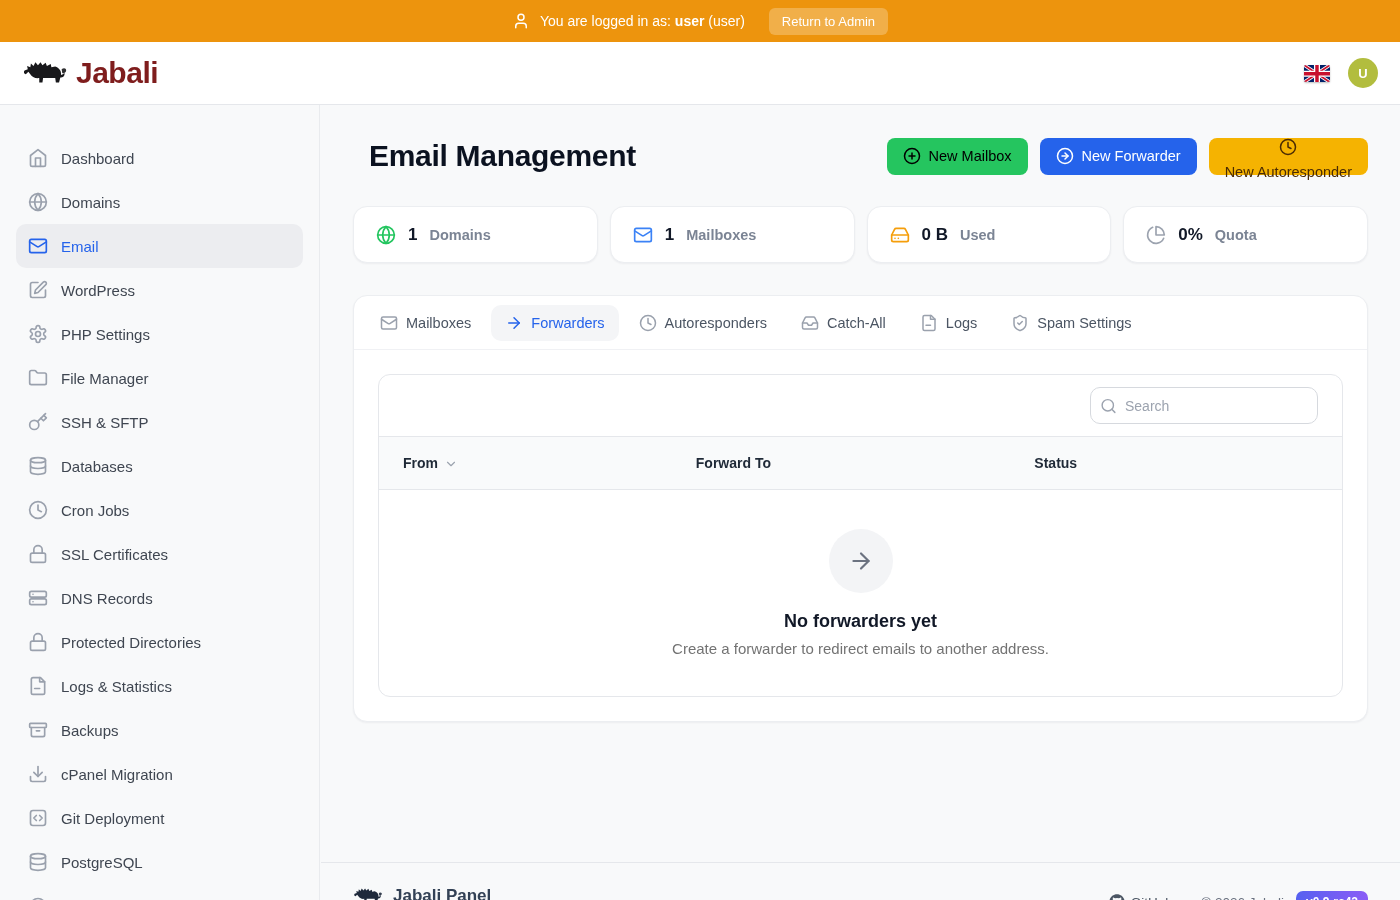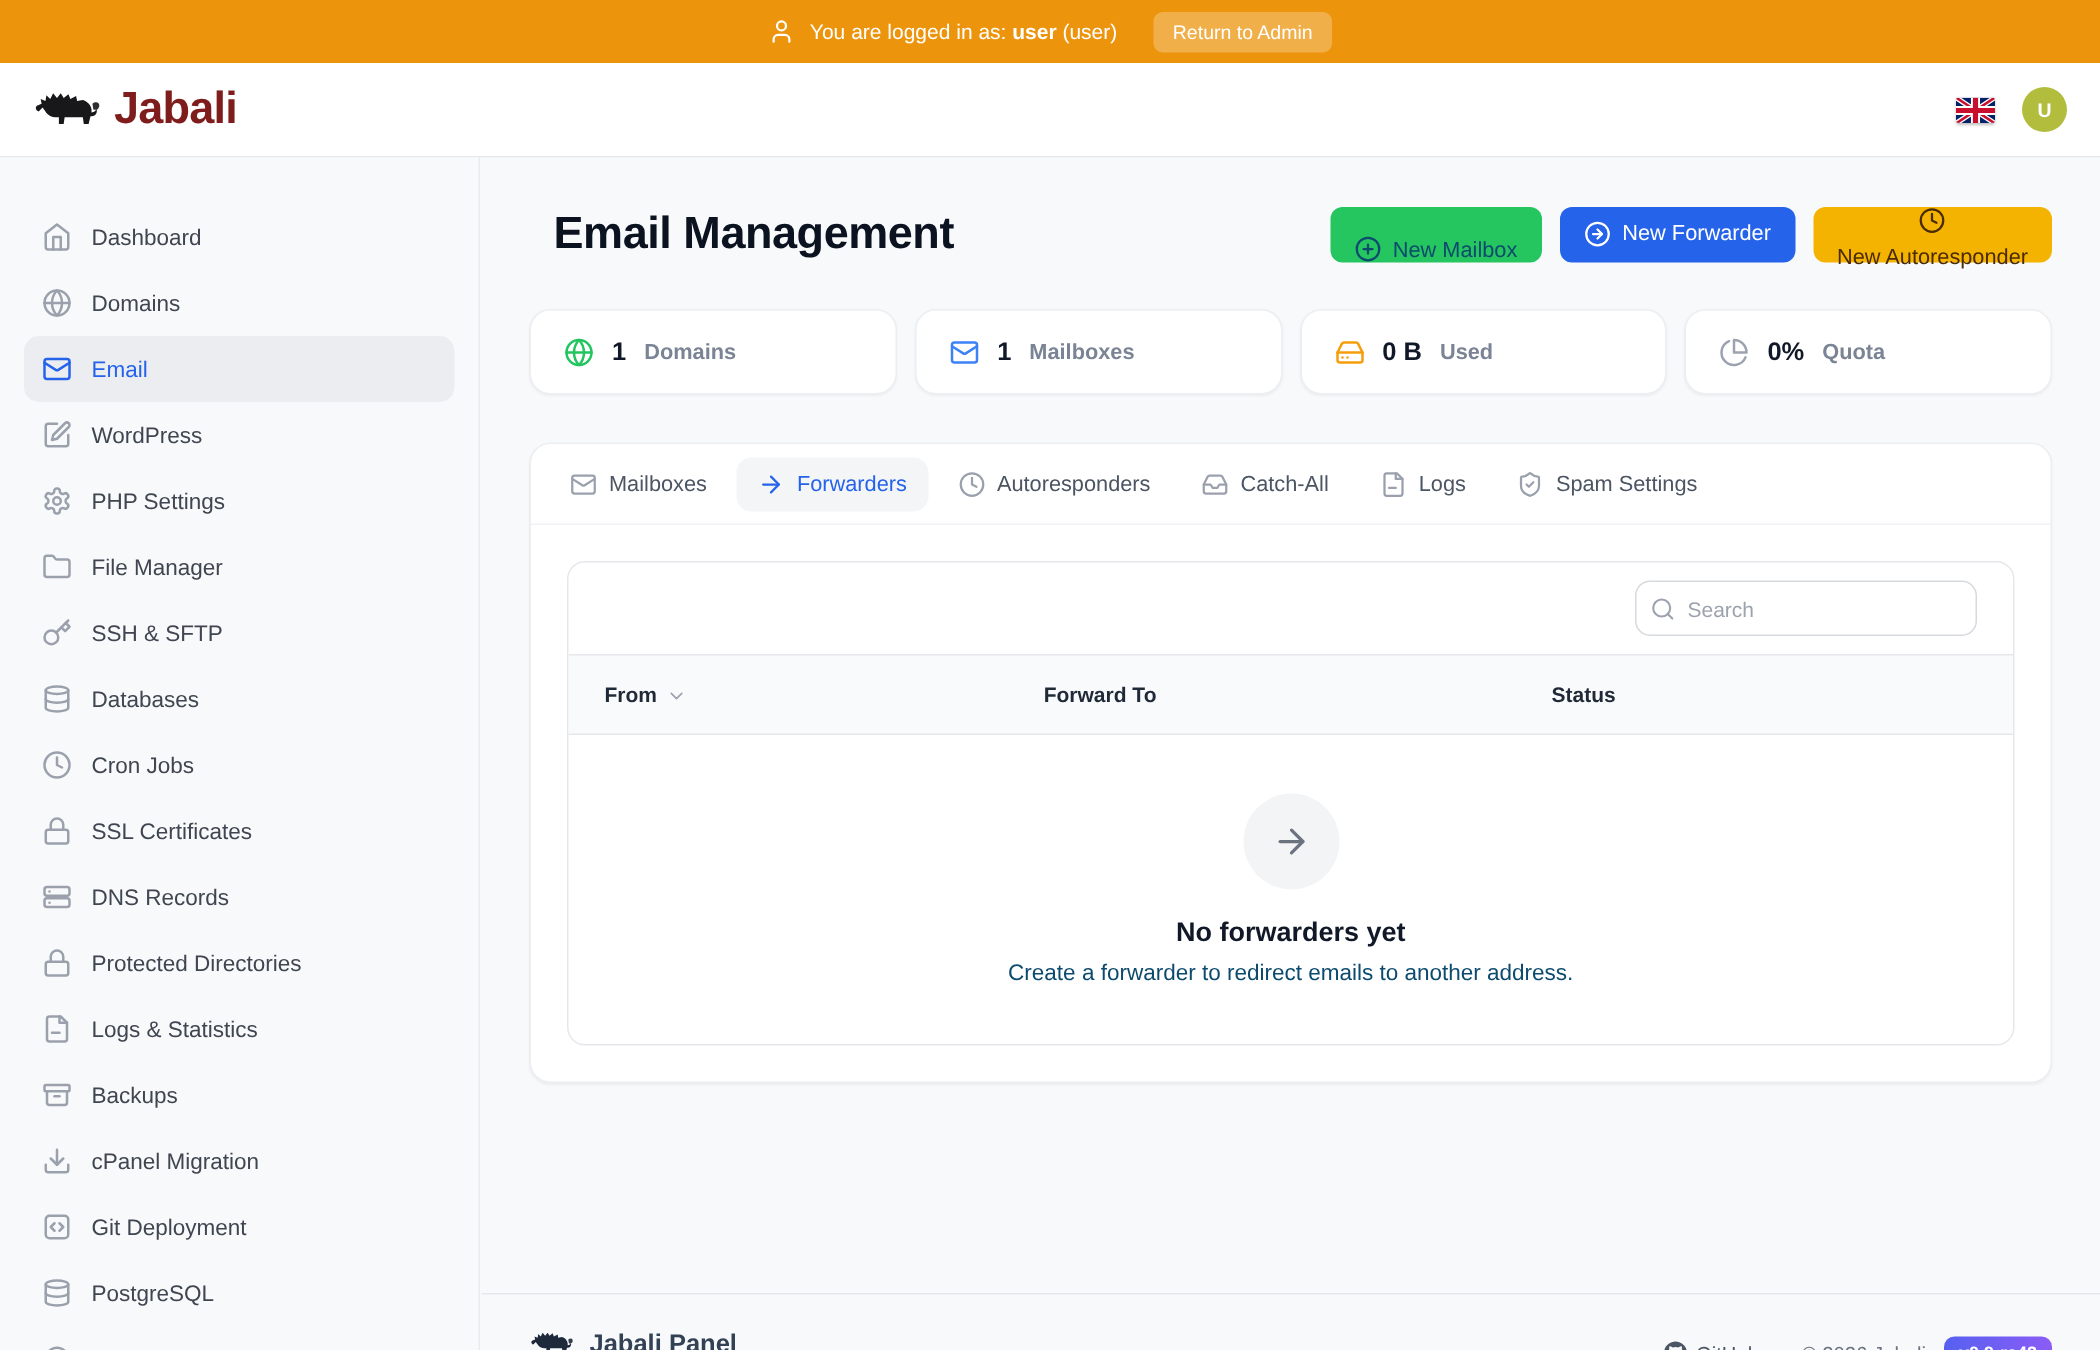--- a/index.html
+++ b/index.html
@@ -63,21 +63,21 @@
 
   .page-head { display:flex; align-items:center; height:48px; padding-left:16px; }
   .page-title { font-size:30px; font-weight:800; color:#0b1220; letter-spacing:-0.3px; }
   .actions { margin-left:auto; display:flex; gap:12px; }
   .btn {
     height:37px; border:none; border-radius:8px; padding:0 16px;
     display:flex; align-items:center; gap:8px;
     font-size:14.5px; font-weight:500; font-family:inherit; cursor:pointer;
   }
   .btn .ic svg { width:18px; height:18px; }
-  .btn-green { background:#25c55f; color:#0c4a6e;align-items:flex-end; }
+  .btn-green { background:#25c55f; color:#000000; }
   .btn-blue  { background:#2563eb; color:#ffffff; }
   .btn-amber { background:#f5b301; color:#4a2b04;flex-direction:column; }
 
   .stats { display:flex; gap:12px; margin-top:26px; }
   .stat-card {
     flex:1; height:57px; background:#fff; border:1px solid #eceef1; border-radius:14px;
     display:flex; align-items:center; gap:12px; padding:0 22px;
     box-shadow:0 1px 2px rgba(16,24,40,.05);
   }
   .stat-value { font-size:17px; font-weight:700; color:#111827; }
@@ -121,21 +121,21 @@
   .th-sort .ic { color:#9ca3af; }
   .th-sort .ic svg { width:14px; height:14px; }
 
   .empty { height:206px; display:flex; flex-direction:column; align-items:center; justify-content:center; }
   .empty-circle {
     width:64px; height:64px; border-radius:50%; background:#f3f4f6; color:#6b7280;
     display:flex; align-items:center; justify-content:center;
   }
   .empty-circle svg { width:26px; height:26px; }
   .empty-title { margin-top:18px; font-size:18px; font-weight:700; color:#111827; }
-  .empty-desc { margin-top:8px; font-size:15px; color:#0c4a6e; }
+  .empty-desc { margin-top:8px; font-size:15px; color:#737373; }
 
   
   .footer {
     position:absolute; left:321px; right:0; top:862px; height:38px;
     background:#f8f9fa; border-top:1px solid #e5e7eb;
     display:flex; align-items:flex-start; justify-content:space-between;
     padding:21px 32px 15px 32px; overflow:visible;
   }
   .footer-brand { display:flex; align-items:center; gap:10px; color:#334155; }
   .footer-brand svg { width:30px; height:23px; color:#1e293b; }

